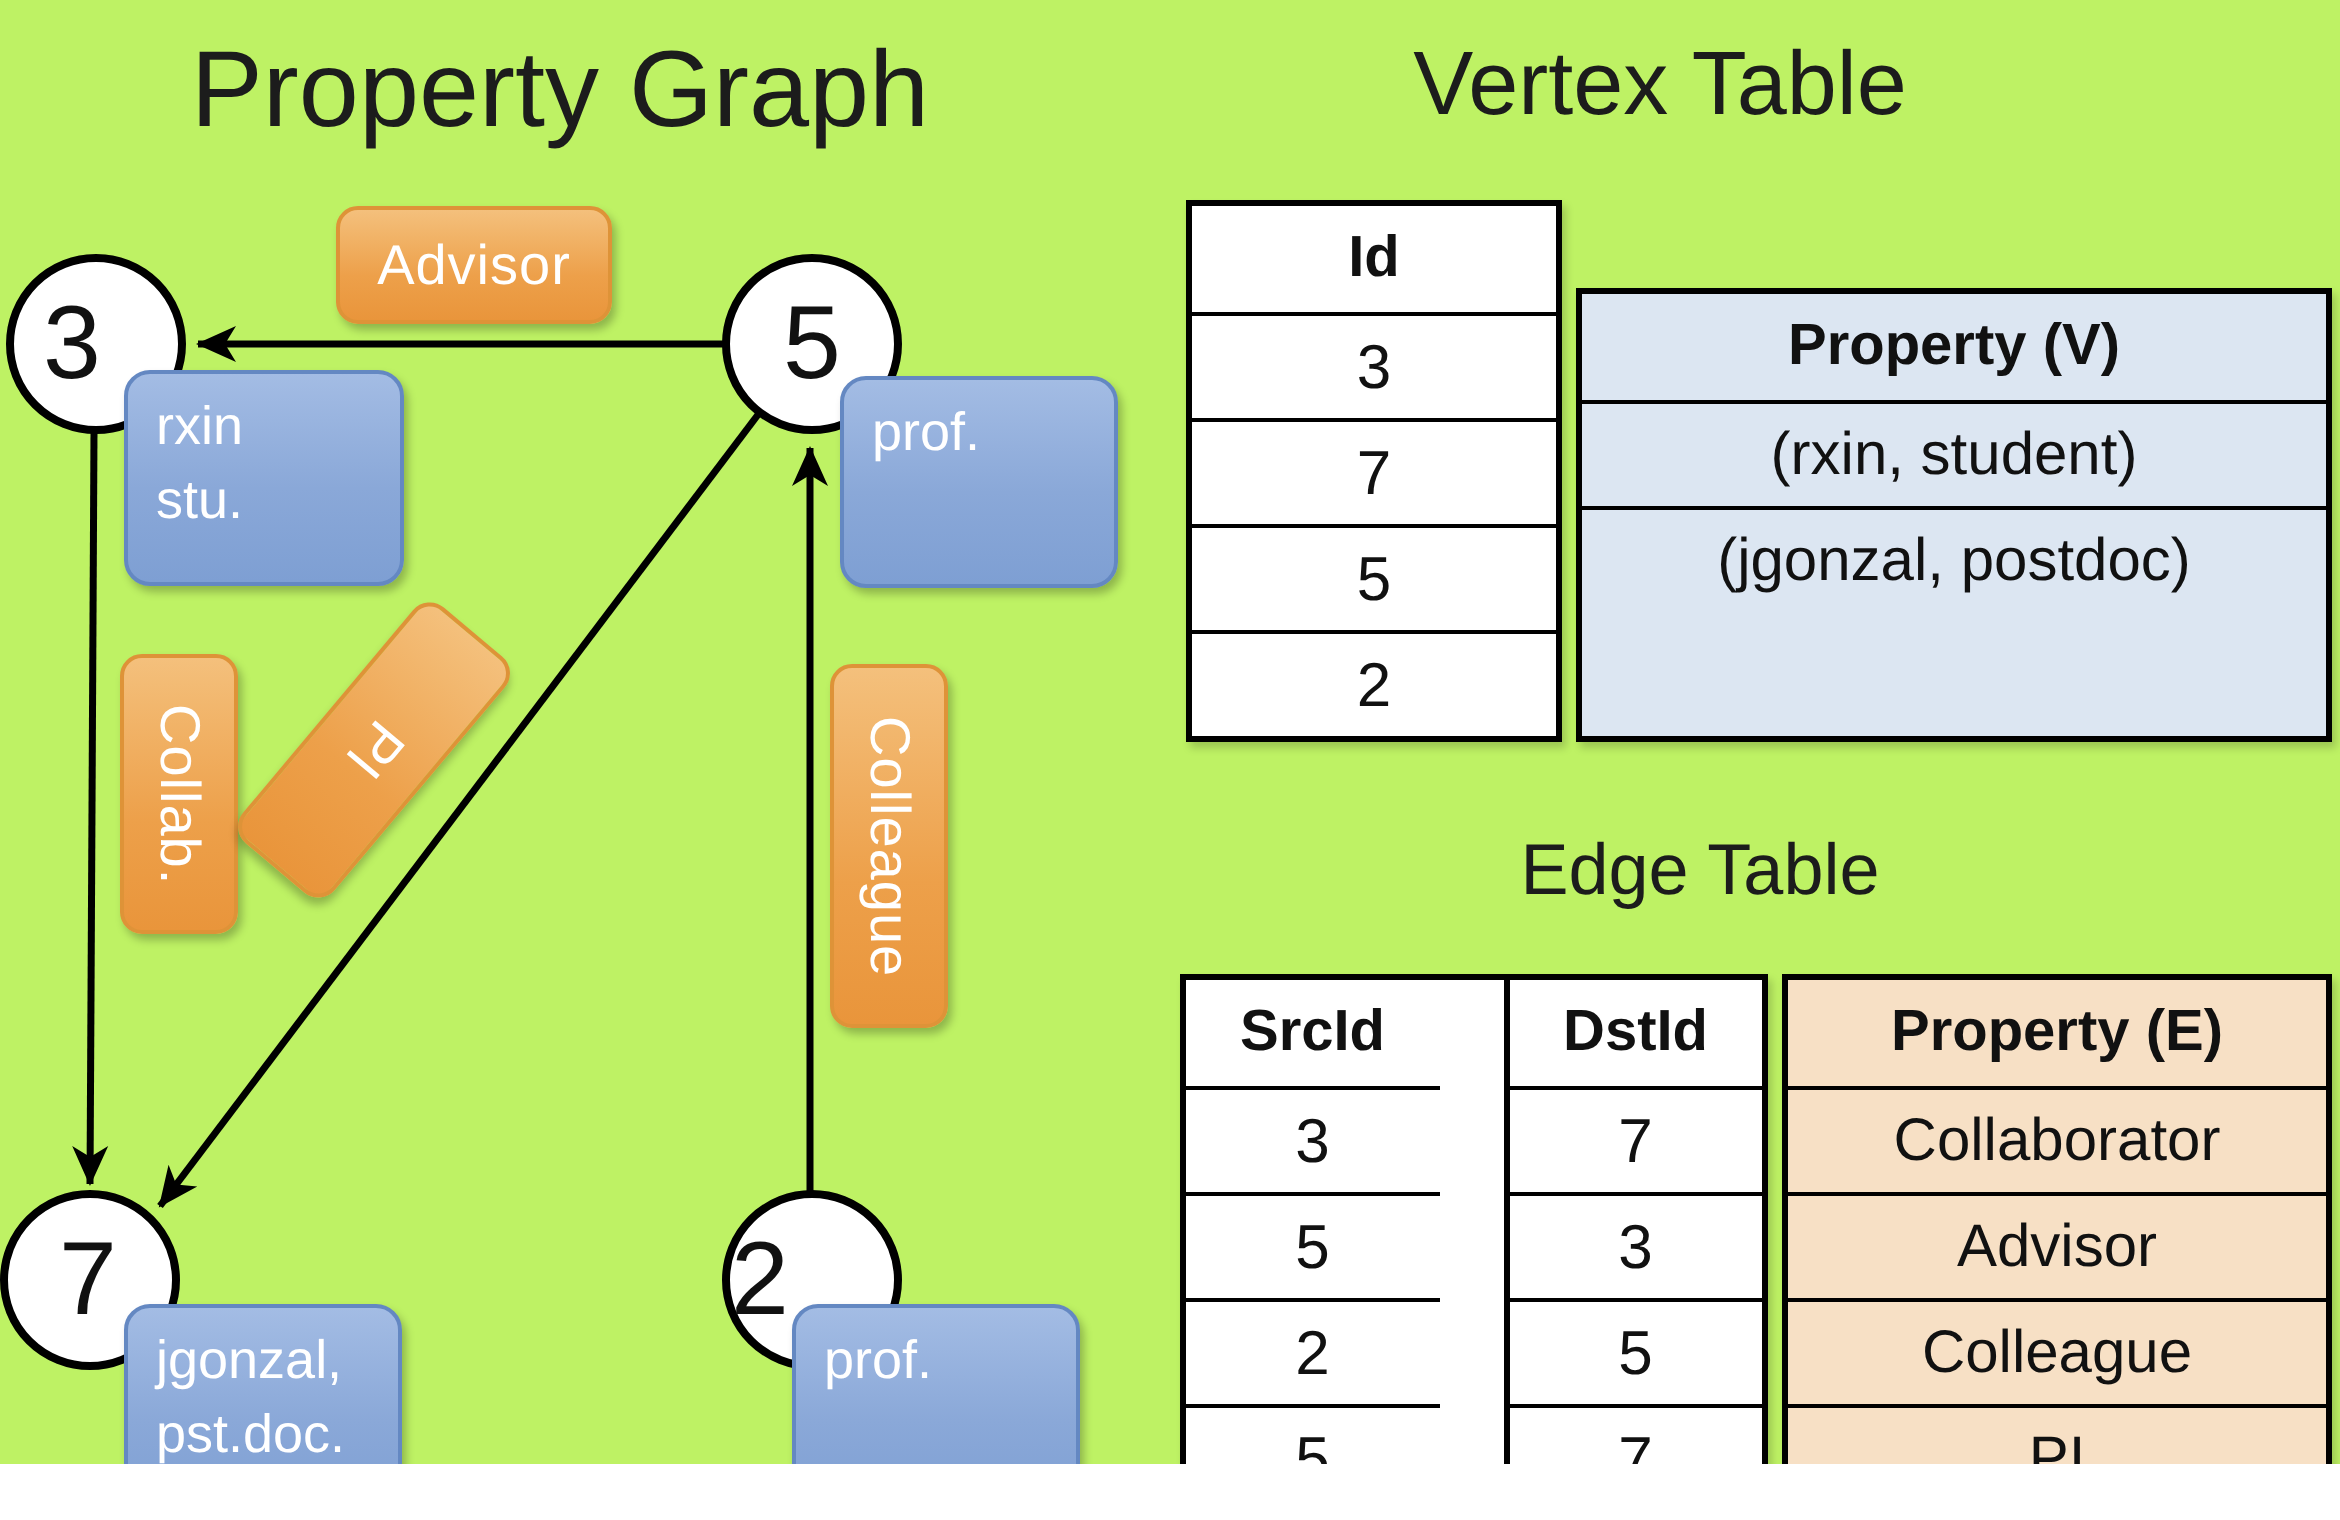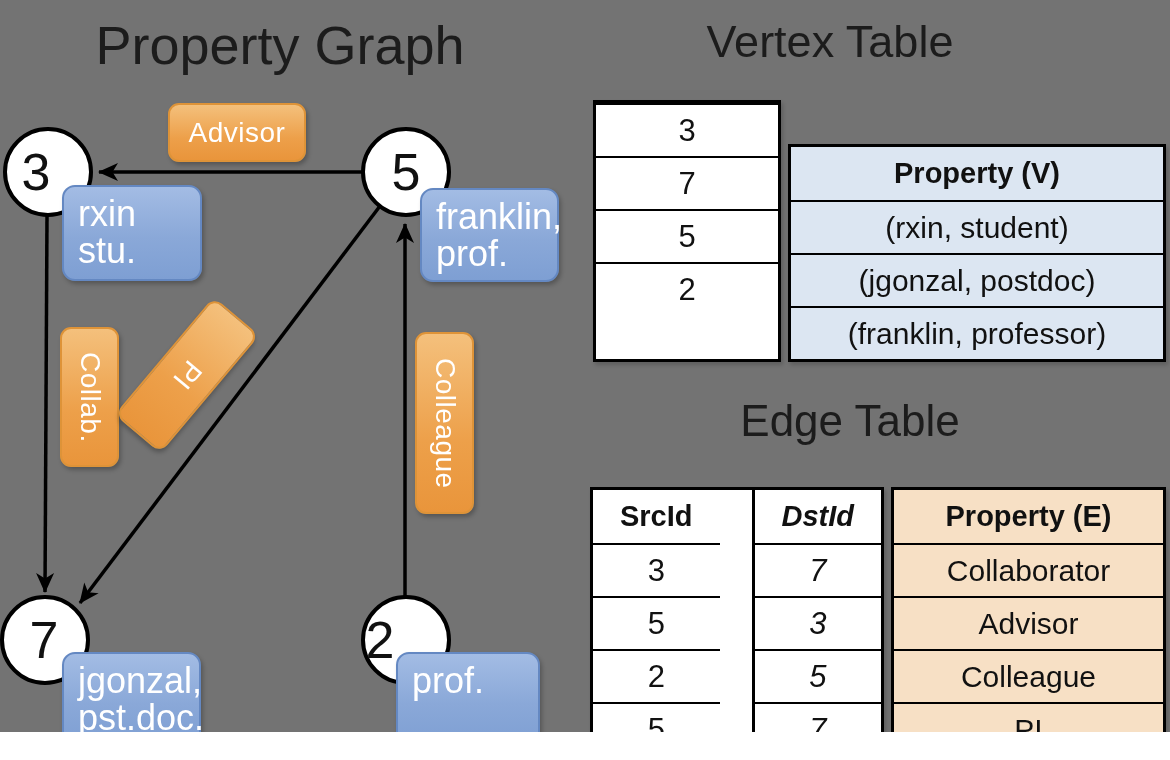--- a/index.html
+++ b/index.html
@@ -1,27 +1,27 @@
 <!DOCTYPE html>
 <html><head>
 <meta charset="utf-8">
 <style>
   html,body{margin:0;padding:0;background:#ffffff;}
   .stage{
     position:relative;width:1170px;height:732px;overflow:hidden;
-    font-family:"Liberation Sans",sans-serif;background:#737373;color:#111;
+    font-family:"Liberation Sans",sans-serif;background:#bef264;color:#111;
   }
   
   .big-title{
     position:absolute;text-align:center;font-weight:300;color:#1c1c1c;
     font-size:54px;letter-spacing:0px;white-space:nowrap;
   }
   .t-graph{left:60px;top:14px;width:440px;}
   .t-vertex{left:630px;top:16px;width:400px;font-size:45px;}
-  .t-edge{left:660px;top:396px;width:380px;font-size:44px;}
+  .t-edge{left:660px;top:414px;width:380px;font-size:36px;}
 
   
   .graph-svg{position:absolute;left:0;top:0;width:580px;height:760px;pointer-events:none;}
 
   .node-digit{
     position:absolute;width:48px;text-align:center;font-size:52px;font-weight:300;color:#111;
   }
   .d3{left:12px;top:142px;}
   .d5{left:382px;top:142px;}
   .d7{left:20px;top:610px;}
@@ -41,21 +41,21 @@
   .e-pi{left:157px;top:298px;width:56px;height:150px;transform:rotate(40deg);}
   .e-colleague{left:415px;top:332px;width:55px;height:178px;}
   .vert-text{writing-mode:vertical-rl;}
 
   
   .nlabel{
     position:absolute;border-radius:13px;
     background:linear-gradient(180deg,#a3bce4 0%,#8aa8d8 55%,#7e9fd3 100%);
     border:2px solid #6488c2;color:#ffffff;
     box-shadow:2px 3px 4px rgba(0,0,0,0.25);
-    padding:8px 0 4px 14px;font-size:36px;line-height:37px;
+    padding:8px 0 16px 14px;font-size:27px;line-height:37px;
   }
   .n-rxin{left:62px;top:185px;width:122px;height:80px;}
   .n-franklin{left:420px;top:188px;width:121px;height:78px;}
   .n-jgonzal{left:62px;top:652px;width:121px;height:79px;}
   .n-istoica{left:396px;top:652px;width:126px;height:79px;}
   .nlabel span{display:block;}
 
   
   .tbl{position:absolute;display:flex;}
   .vtable{left:593px;top:100px;width:573px;}
@@ -63,21 +63,21 @@
   .gap7{gap:7px;}
   .tgroup{
     border:3px solid #000;background:#ffffff;
     box-shadow:2px 3px 4px rgba(0,0,0,0.18);
   }
   .vt-id{width:182px;}
   .vt-prop{flex:1;background:#dce6f2;margin-top:44px;}
   .et-left{width:288px;display:flex;gap:32px;}
   .et-prop{flex:1;background:#f7e0c5;}
   .tcol{flex:1;}
-  .tcol.sep{border-left:3px solid #000;font-style:italic;}
+  .tcol.sep{border-left:3px solid #000;}
   .hcell{
     height:53px;line-height:53px;text-align:center;
     font-weight:bold;font-size:29px;color:#111;
   }
   .cell{
     height:51px;line-height:51px;text-align:center;
     font-size:31px;font-weight:300;border-top:2.5px solid #000;color:#111;
   }
   .cell.proptext{font-size:30px;}
 </style>
@@ -116,43 +116,42 @@
   <div class="elabel e-advisor">Advisor</div>
   <div class="elabel e-collab vert-text">Collab.</div>
   <div class="elabel e-pi vert-text">PI</div>
   <div class="elabel e-colleague vert-text">Colleague</div>
 
   <div class="nlabel n-rxin">
     <span>rxin</span>
     <span>stu.</span>
   </div>
   <div class="nlabel n-franklin">
-    <span>franklin,</span>
     <span>prof.</span>
   </div>
   <div class="nlabel n-jgonzal">
     <span>jgonzal,</span>
     <span>pst.doc.</span>
   </div>
   <div class="nlabel n-istoica">
     <span>prof.</span>
   </div>
 
   <div class="tbl vtable gap7">
     <div class="tgroup vt-id">
+      <div class="hcell">Id</div>
       <div class="cell">3</div>
       <div class="cell">7</div>
       <div class="cell">5</div>
       <div class="cell">2</div>
     </div>
     <div class="tgroup vt-prop">
       <div class="hcell">Property (V)</div>
       <div class="cell proptext">(rxin, student)</div>
       <div class="cell proptext">(jgonzal, postdoc)</div>
-      <div class="cell proptext">(franklin, professor)</div>
     </div>
   </div>
 
   <div class="tbl etable gap7">
     <div class="tgroup et-left">
       <div class="tcol">
         <div class="hcell">SrcId</div>
         <div class="cell">3</div>
         <div class="cell">5</div>
         <div class="cell">2</div>

